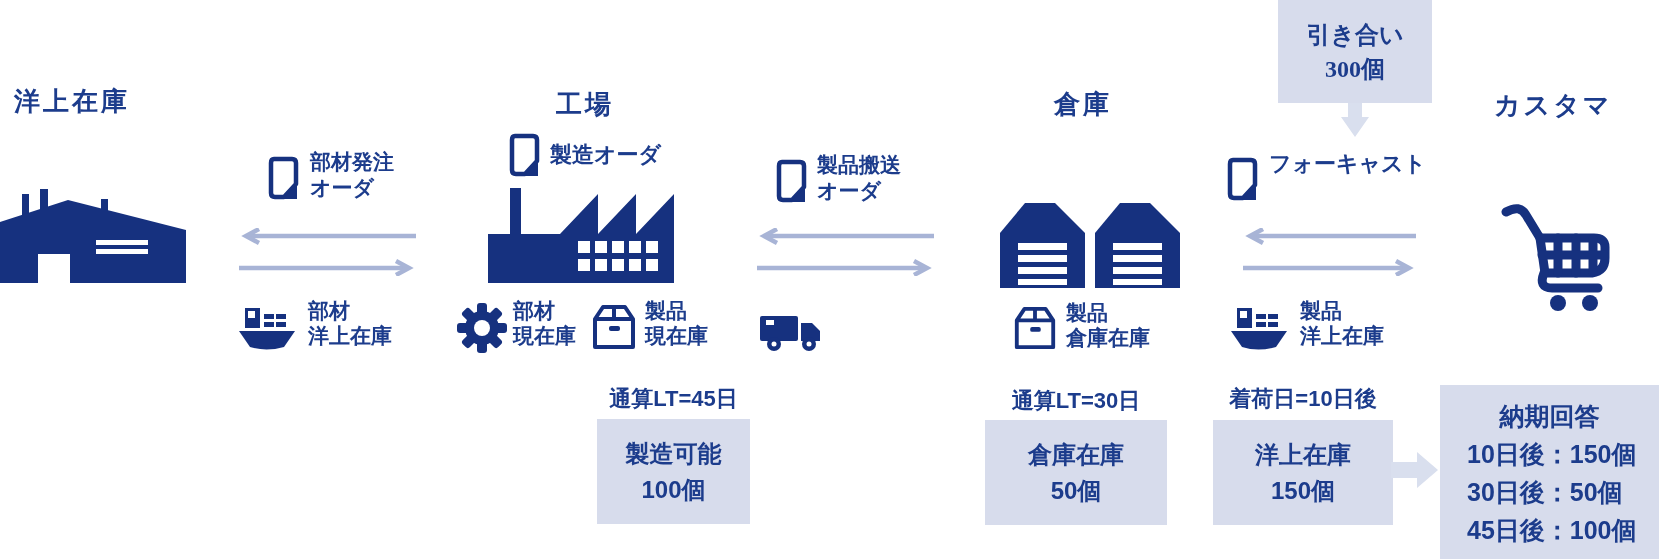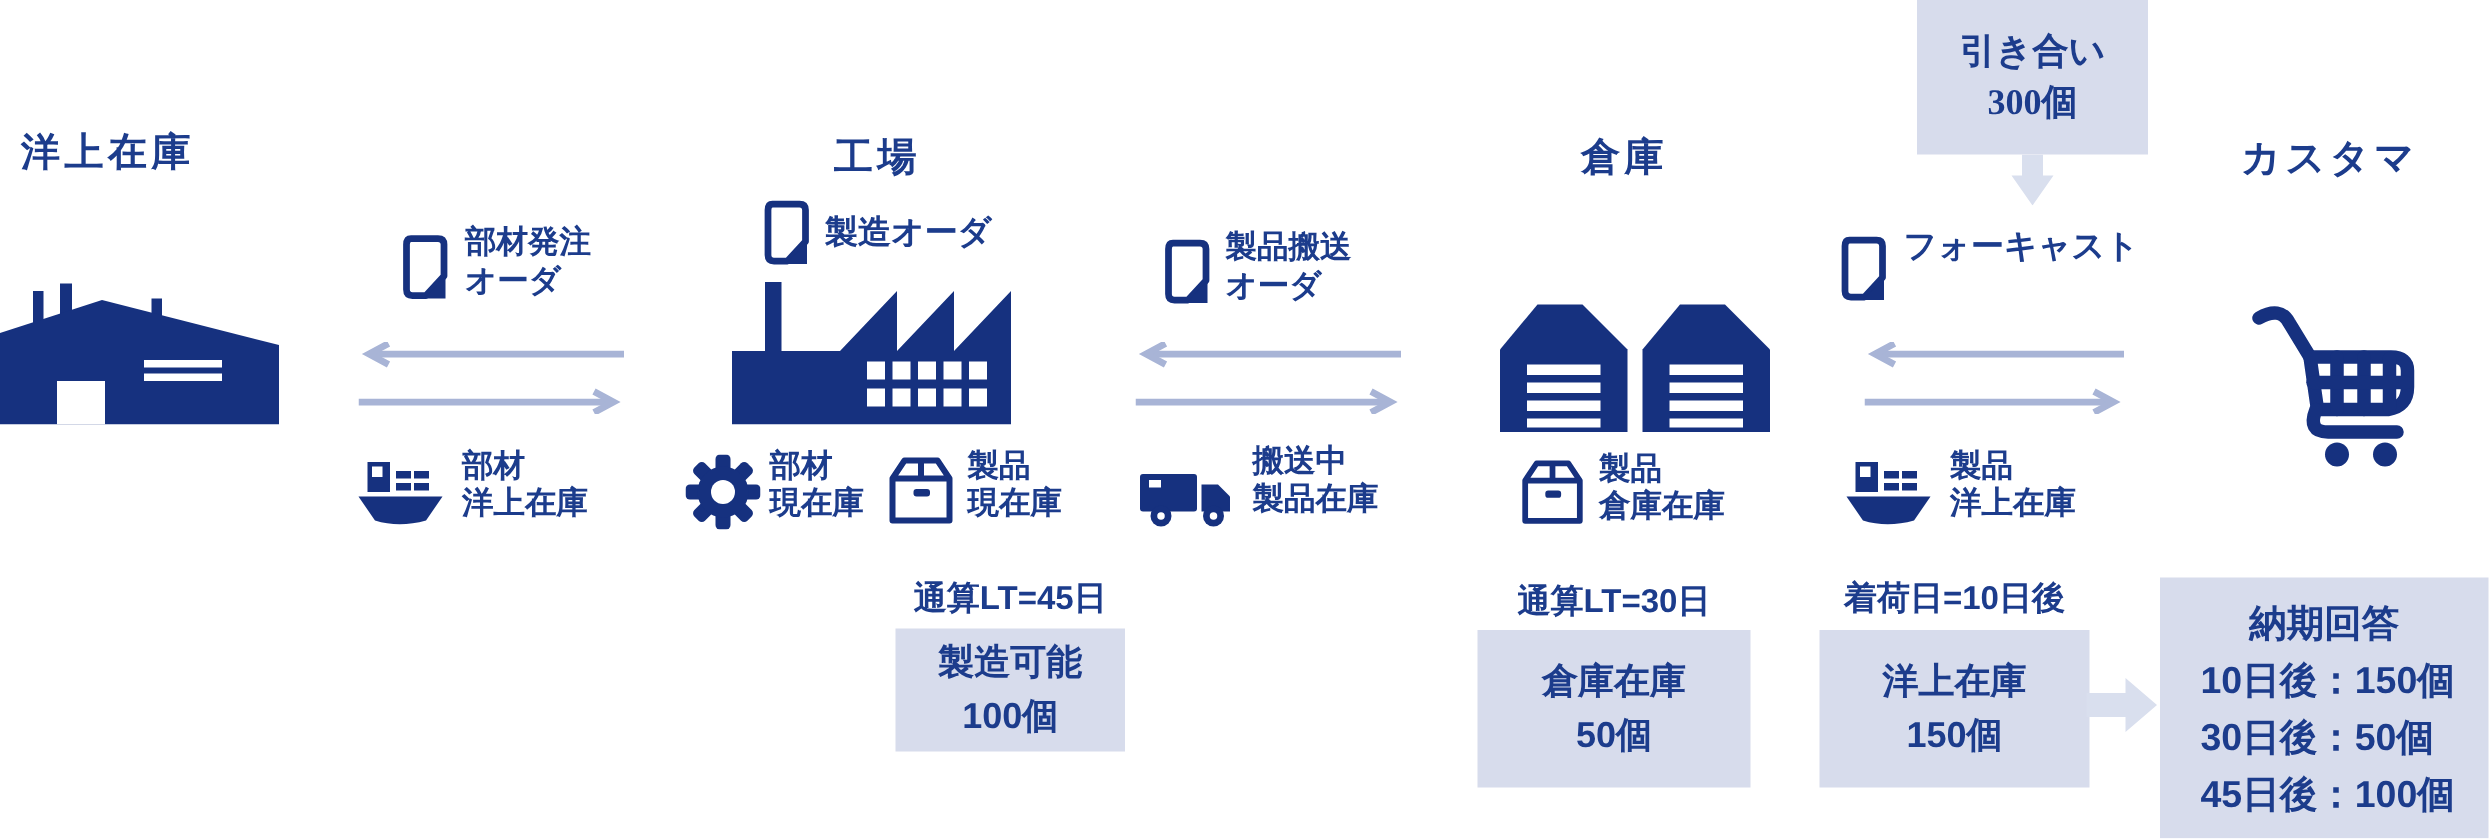--- a/index.html
+++ b/index.html
@@ -225,24 +225,20 @@
   <div class="inv" style="left:760px;top:297px;gap:11px;">
     <svg width="64" height="44" viewBox="0 0 64 44" style="margin-top:13px;">
       <rect x="0" y="6" width="38" height="25" rx="2" fill="var(--navy)"></rect>
       <path d="M41,13 H52 L60,21 V31 H41 Z" fill="var(--navy)"></path>
       <circle cx="14" cy="34" r="7" fill="var(--navy)"></circle>
         <circle cx="14" cy="34" r="2.5" fill="#fff"></circle>
       <circle cx="49" cy="34" r="7" fill="var(--navy)"></circle>
         <circle cx="49" cy="34" r="2.5" fill="#fff"></circle>
       <rect x="6" y="10" width="8" height="5" fill="#fff"></rect>
     </svg>
-    <div class="inv-label">
-      <div>搬送中</div>
-      <div>製品在庫</div>
-    </div>
   </div>
 
   <div class="inv" style="left:1012px;top:302px;gap:8px;">
     <svg width="46" height="46" viewBox="0 0 48 48" style="margin-top:3px;">
       <path d="M5,16 L13,4 H35 L43,16 V44 H5 Z M5,16 H43 M24,4 V16" fill="none" stroke="var(--navy)" stroke-width="4" stroke-linejoin="round"></path>
       <rect x="19" y="23" width="11" height="5" rx="2" fill="var(--navy)"></rect>
     </svg>
     <div class="inv-label">
       <div>製品</div>
       <div>倉庫在庫</div>
@@ -262,21 +258,21 @@
     <div class="inv-label">
       <div>製品</div>
       <div>洋上在庫</div>
     </div>
   </div>
 
   <div class="lt" style="left:597px;top:384px;width:153px;">通算LT=45日</div>
   <div class="lt" style="left:985px;top:386px;width:182px;">通算LT=30日</div>
   <div class="lt" style="left:1213px;top:384px;width:180px;">着荷日=10日後</div>
 
-  <div class="panel" style="left:597px;top:419px;width:153px;height:82px;">
+  <div class="panel" style="left:597px;top:419px;width:153px;height:105px;">
     <div>製造可能</div>
     <div>100個</div>
   </div>
   <div class="panel" style="left:985px;top:420px;width:182px;height:105px;">
     <div>倉庫在庫</div>
     <div>50個</div>
   </div>
   <div class="panel" style="left:1213px;top:420px;width:180px;height:105px;">
     <div>洋上在庫</div>
     <div>150個</div>

